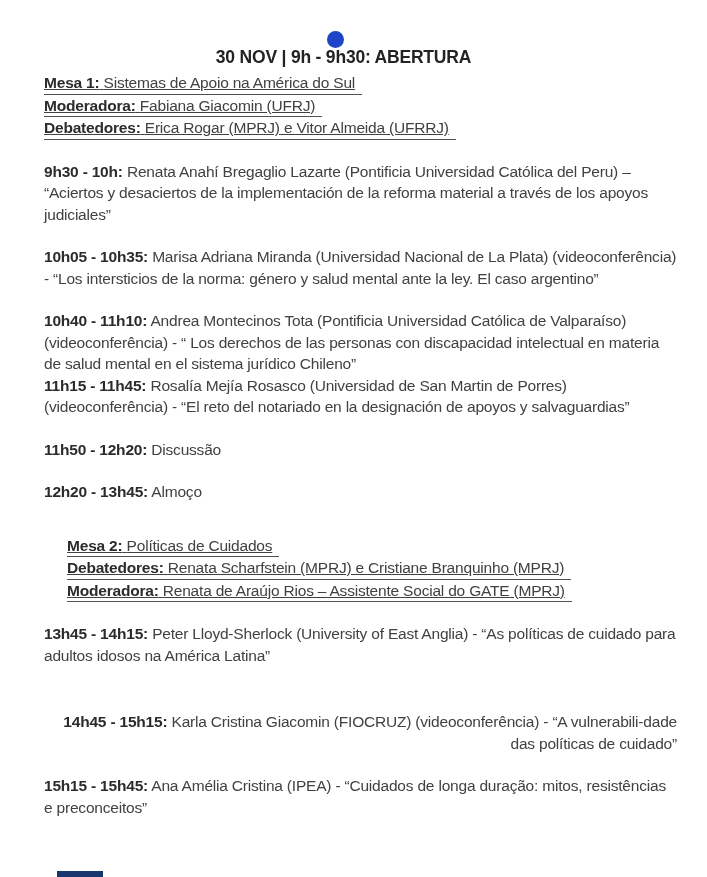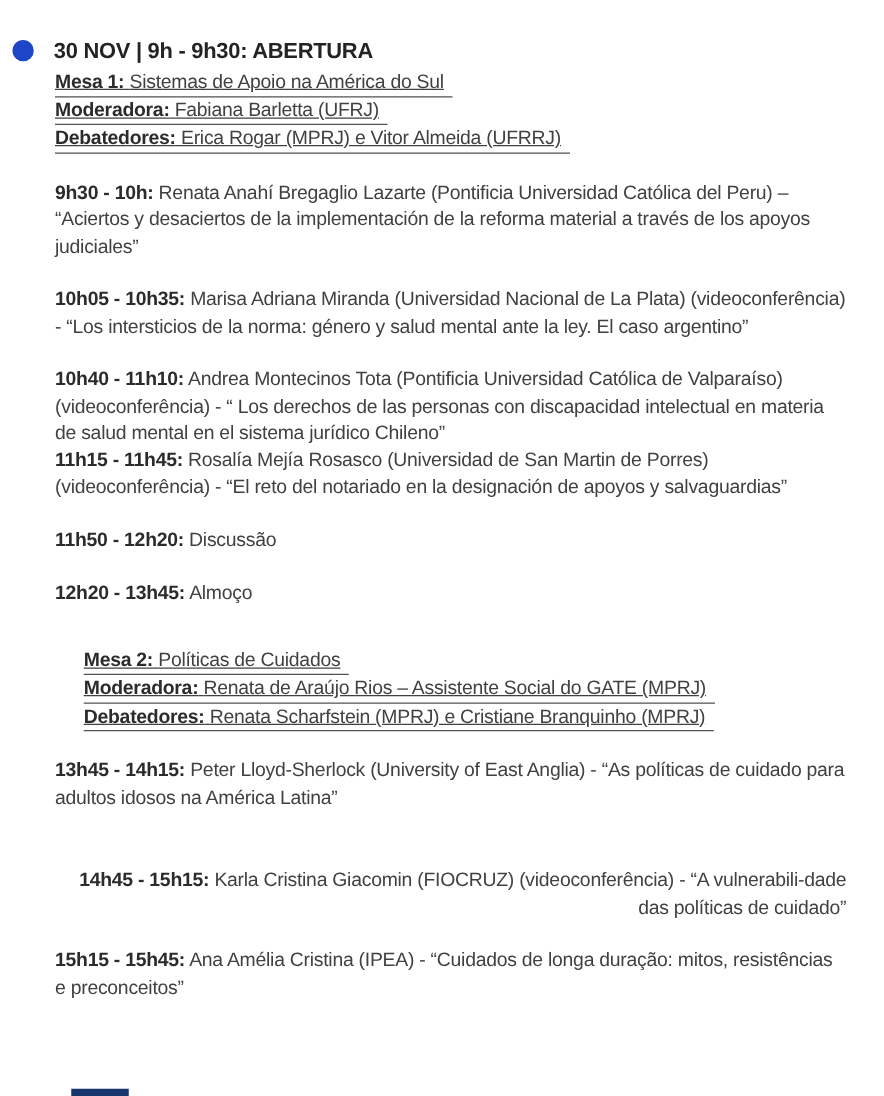--- a/index.html
+++ b/index.html
@@ -12,20 +12,21 @@
     color:#414143;
     font-size:15.5px;
     line-height:21.5px;
     letter-spacing:-0.2px;
     box-sizing:border-box;
     padding:31px 30px 0 44px;
   }
   .heading-row{
     display:flex;align-items:center;
     margin:0 0 5px -34px;
+    flex-direction:column;
   }
   .bullet{
     flex:0 0 17px;width:17px;height:17px;border-radius:50%;
     background:#1e45c8;margin-right:16px;
   }
   h1.title{
     margin:0;font-size:17.5px;line-height:19px;
     color:#252223;font-weight:700;letter-spacing:-0.2px;
   }
   .mesa{margin:0;}
@@ -51,40 +52,40 @@
 
 <div class="page">
 
   <div class="heading-row">
     <span class="bullet"></span>
     <h1 class="title">30 NOV | 9h - 9h30: ABERTURA</h1>
   </div>
 
   <div class="mesa">
     <p><span class="u"><b>Mesa 1:</b> <span>Sistemas de Apoio na América do Sul</span></span></p>
-    <p><span class="u"><b>Moderadora:</b> <span>Fabiana Barletta (UFRJ)</span></span></p>
+    <p><span class="u"><b>Moderadora:</b> <span>Fabiana Giacomin (UFRJ)</span></span></p>
     <p><span class="u"><b>Debatedores:</b> <span>Erica Rogar (MPRJ) e Vitor Almeida (UFRRJ)</span></span></p>
   </div>
 
   <p class="session"><b>9h30 - 10h:</b> <span>Renata Anahí Bregaglio Lazarte (Pontificia Universidad Católica del Peru) – “Aciertos y desaciertos de la implementación de la reforma material a través de los apoyos judiciales”</span></p>
 
   <p class="session"><b>10h05 - 10h35:</b> <span>Marisa Adriana Miranda (Universidad Nacional de La Plata) (videoconferência) - “Los intersticios de la norma: género y salud mental ante la ley. El caso argentino”</span></p>
 
   <p class="session"><b>10h40 - 11h10:</b> <span>Andrea Montecinos Tota (Pontificia Universidad Católica de Valparaíso)  (videoconferência) - “ Los derechos de las personas con discapacidad intelectual en materia de salud mental en el sistema jurídico Chileno”</span></p>
 
   <p class="session tight"><b>11h15 - 11h45:</b> <span>Rosalía Mejía Rosasco (Universidad de San Martin de Porres) (videoconferência) - “El reto del notariado en la designación de apoyos y salvaguardias”</span></p>
 
   <p class="session"><b>11h50 - 12h20:</b> <span>Discussão</span></p>
 
   <p class="session"><b>12h20 - 13h45:</b> <span>Almoço</span></p>
 
   <div class="mesa mesa2">
     <p><span class="u"><b>Mesa 2:</b> <span>Políticas de Cuidados</span></span></p>
+    <p><span class="u"><b>Debatedores:</b> <span>Renata Scharfstein (MPRJ) e Cristiane Branquinho (MPRJ)</span></span></p>
     <p><span class="u"><b>Moderadora:</b> <span>Renata de Araújo Rios – Assistente Social do GATE (MPRJ)</span></span></p>
-    <p><span class="u"><b>Debatedores:</b> <span>Renata Scharfstein (MPRJ) e Cristiane Branquinho (MPRJ)</span></span></p>
   </div>
 
   <p class="session"><b>13h45 - 14h15:</b> <span>Peter Lloyd-Sherlock (University of East Anglia) - “As políticas de cuidado para adultos idosos na América Latina”</span></p>
 
 
   <p class="session gap-lg"><b>14h45 - 15h15:</b> <span>Karla Cristina Giacomin (FIOCRUZ) (videoconferência) - “A vulnerabili-dade das políticas de cuidado”</span></p>
 
   <p class="session"><b>15h15 - 15h45:</b> <span>Ana Amélia Cristina (IPEA) - “Cuidados de longa duração: mitos, resistências e preconceitos”</span></p>
 
   <div class="footer-bar"></div>

